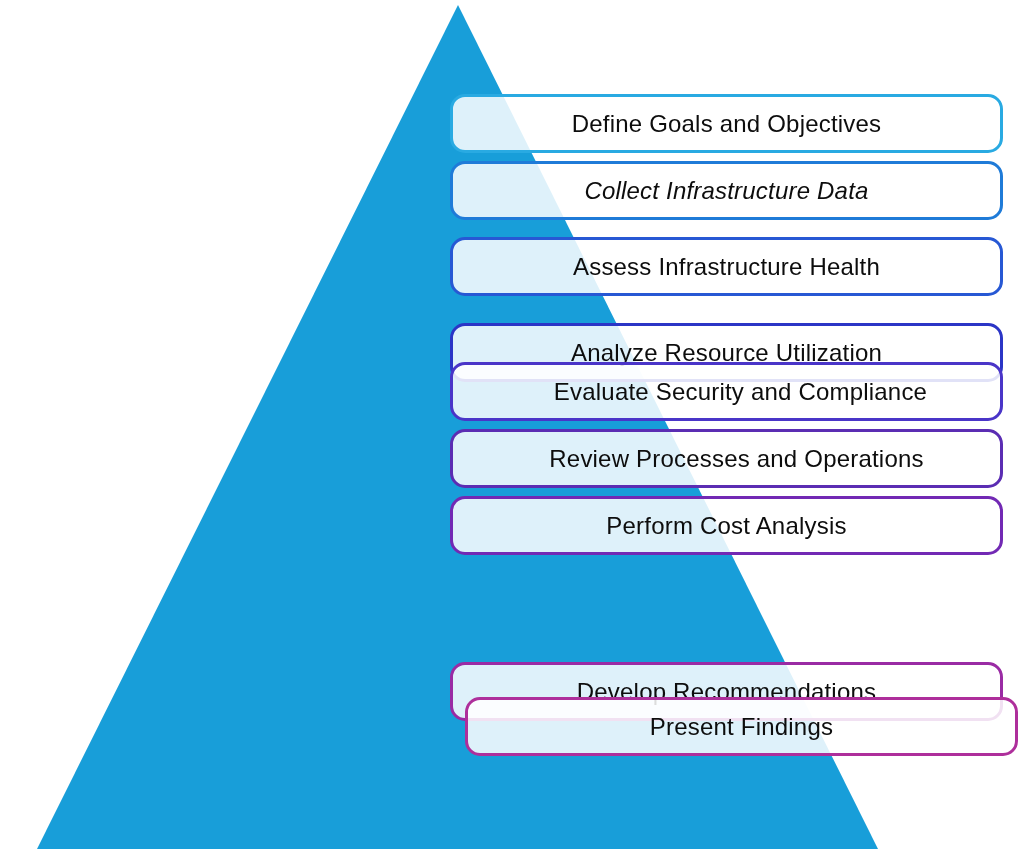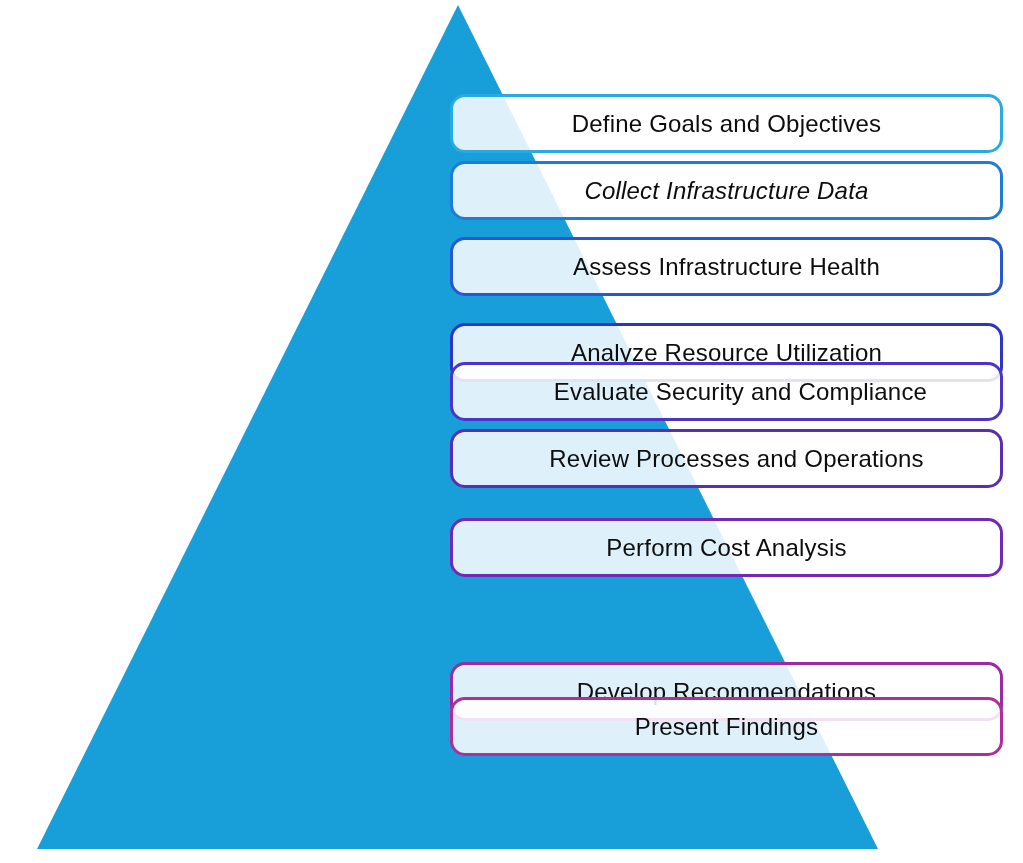--- a/index.html
+++ b/index.html
@@ -63,24 +63,24 @@
     </div>
     <div class="step" style="top: 295px; border-color: rgb(43, 53, 198); margin-top: 28px;">
       <span class="step-label">Analyze Resource Utilization</span>
     </div>
     <div class="step" style="top: 362px; border-color: rgb(74, 53, 200); padding-left: 28px;">
       <span class="step-label">Evaluate Security and Compliance</span>
     </div>
     <div class="step" style="top: 429px; border-color: rgb(91, 45, 179); padding-left: 20px;">
       <span class="step-label">Review Processes and Operations</span>
     </div>
-    <div class="step" style="top: 496px; border-color: rgb(114, 41, 180); margin-top: 22px;">
+    <div class="step" style="top: 496px; border-color: rgb(114, 41, 180);">
       <span class="step-label">Perform Cost Analysis</span>
     </div>
     <div class="step" style="top: 630px; border-color: rgb(154, 43, 164); margin-top: 32px;">
       <span class="step-label">Develop Recommendations</span>
     </div>
-    <div class="step" style="top: 697px; border-color: rgb(174, 47, 155);">
+    <div class="step" style="top: 697px; border-color: rgb(174, 47, 155); margin-left: 15px;">
       <span class="step-label">Present Findings</span>
     </div>
   </div>
 
 </div>
 
 </body></html>

